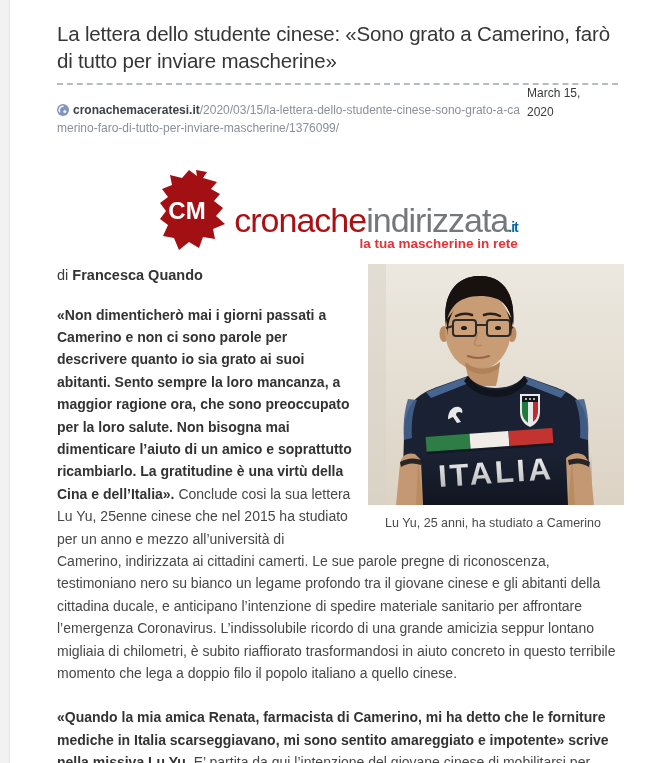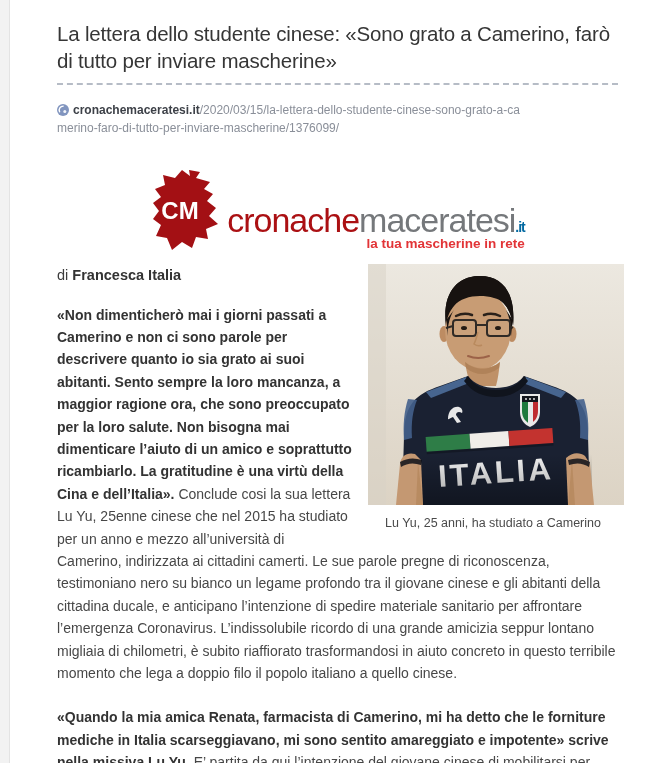--- a/index.html
+++ b/index.html
@@ -120,29 +120,30 @@
     <hr class="title-divider">
 
     <div class="url-row">
       <svg class="favicon" width="12" height="12" viewBox="0 0 12 12">
         <circle cx="6" cy="6" r="6" fill="#8195bf"></circle>
         <path d="M2.6,7.8 A4,4 0 0 1 6.2,2.1" stroke="#ffffff" stroke-width="1.4" fill="none" stroke-linecap="round"></path>
         <circle cx="7.8" cy="7.4" r="1.5" fill="#ffffff" opacity="0.9"></circle>
       </svg><span class="url-domain">cronachemaceratesi.it</span><span class="url-path">/2020/03/15/la-lettera-dello-studente-cinese-sono-grato-a-camerino-faro-di-tutto-per-inviare-mascherine/1376099/</span>
     </div>
 
+    <div class="date-block">March 15, 2020</div>
 
     <div class="logo">
       <div class="logo-row">
         <svg class="logo-mark" width="72" height="84" viewBox="0 0 72 84">
           <path d="M32,3 L40,9 L39,3 L50,5 L46,11 L60,15 L54,22 L63,27 L57,34 L66,41 L59,49 L68,57 L56,62 L58,72 L46,70 L42,81 L32,75 L22,83 L17,71 L6,69 L11,58 L3,52 L9,44 L3,36 L11,30 L5,22 L15,18 L13,8 L25,11 Z" fill="#a31014"></path>
           <text x="30" y="52" text-anchor="middle" font-family="Liberation Sans, sans-serif" font-size="24" font-weight="bold" fill="#ffffff">CM</text>
         </svg>
         <div class="logo-text">
-          <div class="wordmark"><span class="wm-red">cronache</span><span class="wm-gray">maceratesi</span><span class="wm-tld">.it</span></div>
+          <div class="wordmark"><span class="wm-red">cronache</span><span class="wm-gray">indirizzata</span><span class="wm-tld">.it</span></div>
           <div class="tagline">la tua mascherine in rete</div>
         </div>
       </div>
     </div>
 
     <div class="article">
 
       <figure class="photo">
         <svg width="256" height="241" viewBox="0 0 256 241">
           <defs>
@@ -229,21 +230,21 @@
           <path d="M28,241 L32,200 C33,192 39,188 47,190 L53,196 L55,241 Z" fill="#c49872"></path>
           <path d="M200,241 L198,194 C204,188 212,188 217,192 L222,200 L226,241 Z" fill="#c49872"></path>
           <path d="M50,198 L55,241 L48,241 Z" fill="#b08257" opacity="0.6"></path>
           <path d="M204,196 L200,241 L207,241 Z" fill="#b08257" opacity="0.6"></path>
           <path d="M32,198 Q42,192 54,196 L53,201 Q42,197 33,203 Z" fill="#0e1119" opacity="0.85"></path>
           <path d="M222,198 Q212,192 200,196 L201,201 Q212,197 221,203 Z" fill="#0e1119" opacity="0.85"></path>
         </svg>
         <figcaption>Lu Yu, 25 anni, ha studiato a Camerino</figcaption>
       </figure>
 
-      <p class="byline"><span>di </span><strong>Francesca Italia</strong></p>
+      <p class="byline"><span>di </span><strong>Francesca Quando</strong></p>
 
       <p class="para"><strong>«Non dimenticherò mai i giorni passati a Camerino e non ci sono parole per descrivere quanto io sia grato ai suoi abitanti. Sento sempre la loro mancanza, a maggior ragione ora, che sono preoccupato per la loro salute. Non bisogna mai dimenticare l’aiuto di un amico e soprattutto ricambiarlo. La gratitudine è una virtù della Cina e dell’Italia».</strong><span> Conclude cosi la sua lettera Lu Yu, 25enne cinese che nel 2015 ha studiato per un anno e mezzo all’università di Camerino, indirizzata ai cittadini camerti. Le sue parole pregne di riconoscenza, testimoniano nero su bianco un legame profondo tra il giovane cinese e gli abitanti della cittadina ducale, e anticipano l’intenzione di spedire materiale sanitario per affrontare l’emergenza Coronavirus. L’indissolubile ricordo di una grande amicizia seppur lontano migliaia di chilometri, è subito riaffiorato trasformandosi in aiuto concreto in questo terribile momento che lega a doppio filo il popolo italiano a quello cinese.</span></p>
 
       <p class="para"><strong>«Quando la mia amica Renata, farmacista di Camerino, mi ha detto che le forniture mediche in Italia scarseggiavano, mi sono sentito amareggiato e impotente» scrive nella missiva Lu Yu.</strong><span> E’ partita da qui l’intenzione del giovane cinese di mobilitarsi per reperire mascherine e materiale sanitario da spedire in Italia. «Anche qui, in Cina, è ancora molto difficile riuscire a trovare il materiale. Sto contattando le aziende, vorrei spedirlo privatamente ma è molto difficile e sto provando anche attraverso l’ambasciata italiana in</span></p>
 
     </div>
   </div>
 </div>
 
 </body></html>

